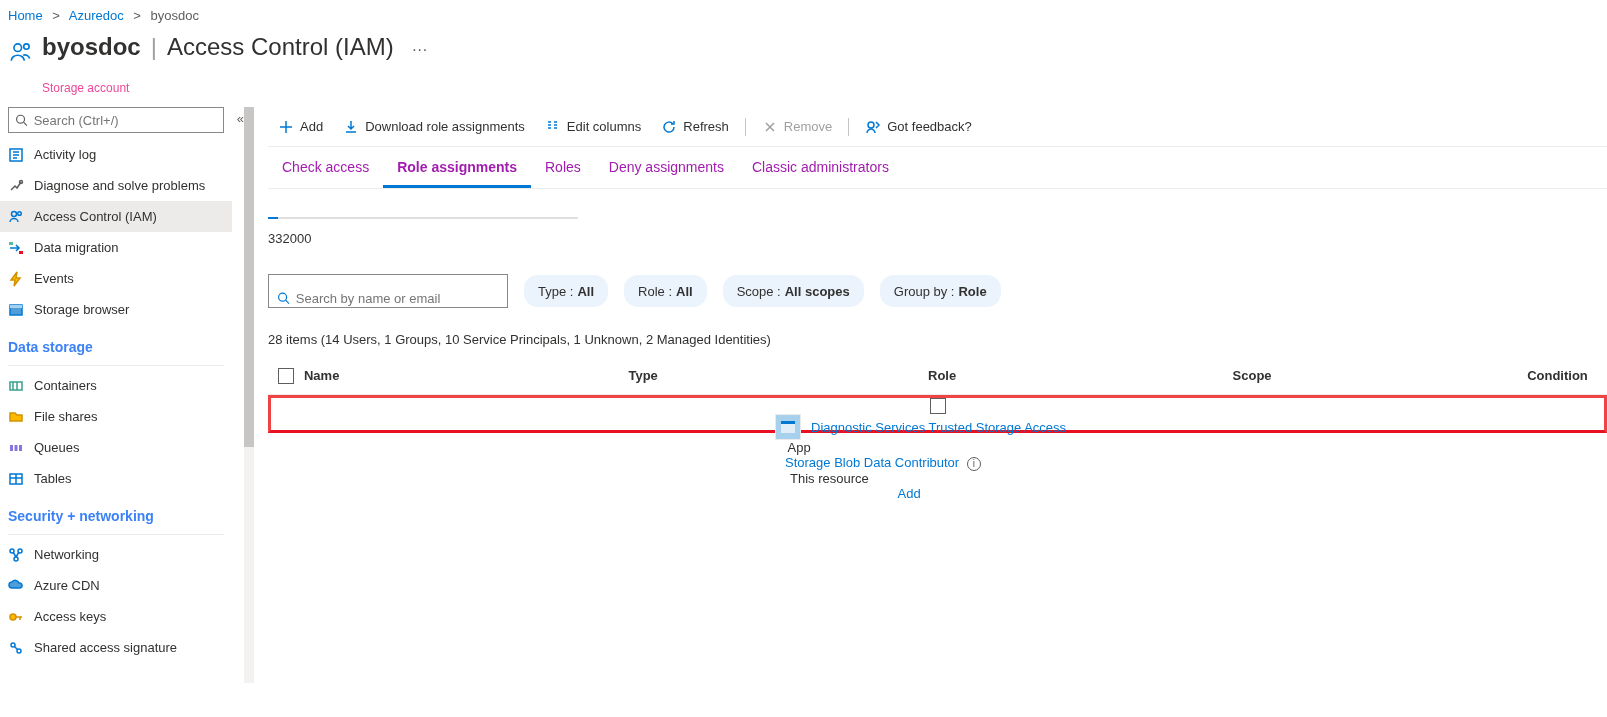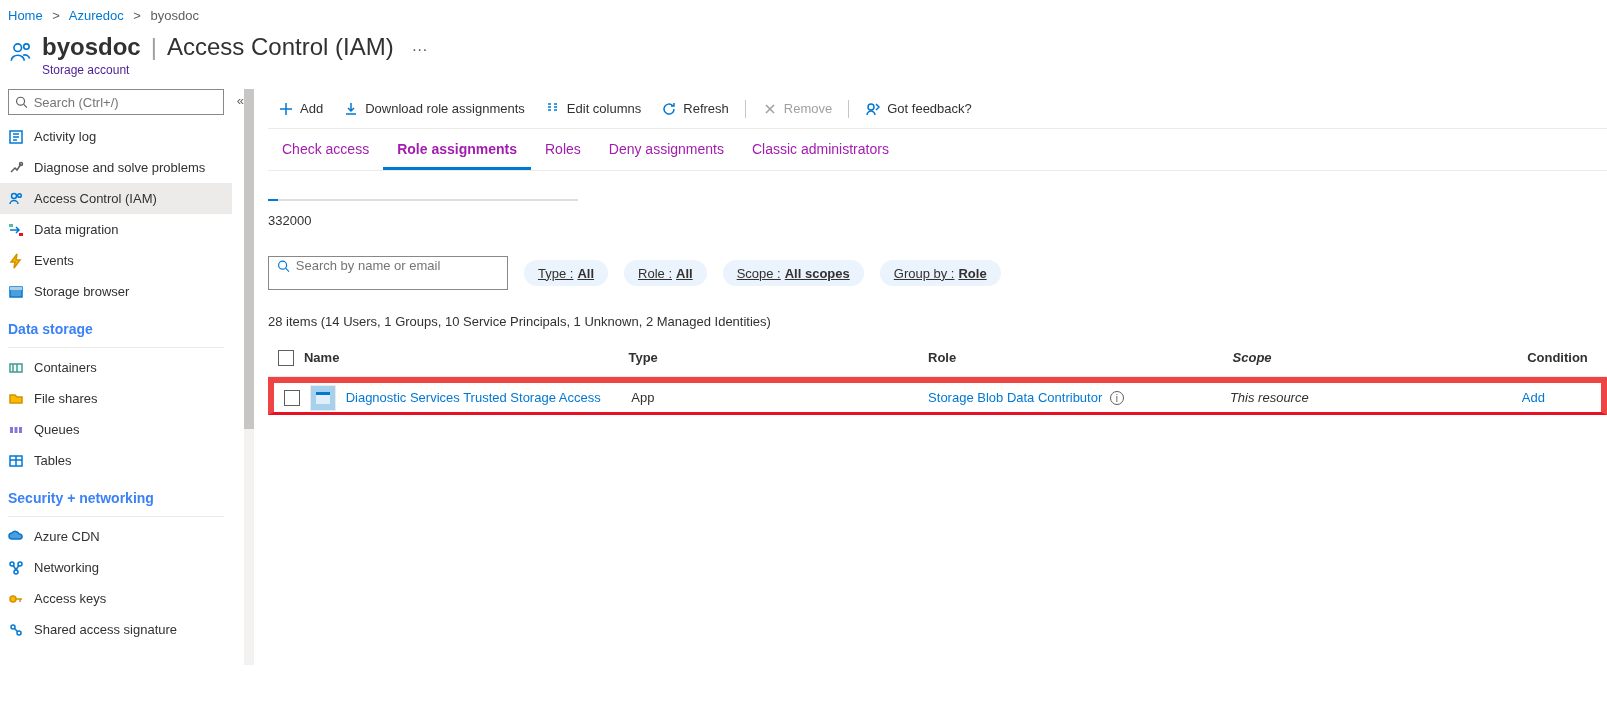--- a/index.html
+++ b/index.html
@@ -12,21 +12,21 @@
 
 .header { display: flex; align-items: flex-start; padding: 6px 8px 12px 8px; }
 .header-icon { color: #0078d4; margin-right: 8px; margin-top: 6px; }
 .header-icon svg { width: 26px; height: 26px; }
 .header-title-wrap { display: flex; flex-direction: column; }
 .header-title-row { display: flex; align-items: baseline; }
 .h-main { font-size: 24px; font-weight: 600; color: #323130; }
 .h-sep { font-size: 24px; color: #a19f9d; margin: 0 10px; font-weight: 300; }
 .h-sub { font-size: 24px; font-weight: 400; color: #323130; }
 .h-more { margin-left: 18px; color: #605e5c; font-size: 16px; cursor: pointer; }
-.h-type { font-size: 12px; color: #4c1d95; margin-top: 2px; }
+.h-type { font-size: 12px; color: #ec4899; margin-top: 20px; }
 
 .layout { display: flex; }
 .sidebar { width: 232px; flex: 0 0 232px; padding: 0 0 20px 0; position: relative; }
 .sidebar-search { margin: 0 8px 6px 8px; display: flex; align-items: center; border: 1px solid #8a8886; height: 26px; padding: 0 6px; }
 .sidebar-search svg { width: 14px; height: 14px; color: #605e5c; }
 .sidebar-search input { border: none; outline: none; font-size: 13px; margin-left: 6px; width: 100%; color: #323130; }
 
 .collapse-chev { position: absolute; top: 4px; right: -12px; color: #605e5c; font-size: 13px; cursor: pointer; }
 
 .nav-item { display: flex; align-items: center; height: 31px; padding: 0 8px; cursor: pointer; font-size: 13px; }
@@ -54,45 +54,45 @@
 
 .content { padding: 18px 0 0 0; }
 .count-row { display: flex; align-items: center; font-size: 13.5px; font-weight: 600; }
 .count-row .info-icon { margin-left: 6px; color: #605e5c; }
 .prog-wrap { margin-top: 10px; width: 310px; }
 .prog-bar { height: 2px; background: #e1dfdd; position: relative; }
 .prog-fill { width: 10px; height: 2px; background: #0078d4; position: absolute; left: 0; top: 0; }
 .prog-labels { display: flex; justify-content: flex-start; margin-top: 12px; font-size: 13px; color: #323130; }
 
 .filter-row { display: flex; align-items: center; margin-top: 28px; gap: 16px; }
-.search-box { display: flex; align-items: flex-end; border: 1px solid #8a8886; height: 30px; width: 240px; padding: 16px 8px; }
+.search-box { display: flex; align-items: flex-start; border: 1px solid #8a8886; height: 30px; width: 240px; padding: 16px 8px; }
 .search-box svg { width: 14px; height: 14px; color: #0078d4; }
 .search-box input { border: none; outline: none; margin-left: 6px; font-size: 13px; width: 100%; }
 
-.pill { background: #ebf3fc; border-radius: 14px; height: 26px; display: inline-flex; align-items: center; padding: 0 14px; font-size: 13px; cursor: pointer; white-space: nowrap; text-decoration: underline; }
+.pill { background: #ebf3fc; border-radius: 14px; height: 32px; display: inline-flex; align-items: center; padding: 0 14px; font-size: 13px; cursor: pointer; white-space: nowrap; }
 .pill b { font-weight: 600; margin-left: 4px; }
 
 .summary { margin-top: 24px; font-size: 13px; color: #323130; }
 
 .table { margin-top: 10px; }
 .thead, .trow { display: flex; align-items: center; border-bottom: 1px solid #edebe9; height: 38px; font-size: 13px; }
 .thead { font-weight: 600; }
 .col-check { width: 36px; display: flex; justify-content: center; }
 .col-name { width: 325px; display: flex; align-items: center; text-align: right; }
 .col-type { width: 300px; }
 .col-role { width: 305px; }
-.col-scope { width: 295px; font-style: italic; }
+.col-scope { width: 295px; }
 .col-cond { width: 80px; }
 .checkbox { width: 16px; height: 16px; border: 1px solid #605e5c; background: #fff; cursor: pointer; }
 .app-icon { width: 26px; height: 26px; background: #a6d0ec; border: 1px solid #eaeaea; margin-right: 10px; display: inline-flex; align-items: center; justify-content: center; }
 .app-icon-inner { width: 14px; height: 12px; background: #e1eef7; border-top: 3px solid #0078d4; }
 .link { color: #0078d4; cursor: pointer; }
 .info-sm { display: inline-flex; width: 14px; height: 14px; border: 1px solid #605e5c; border-radius: 50%; font-size: 10px; align-items: center; justify-content: center; color: #605e5c; margin-left: 4px; vertical-align: middle; }
 
-.highlight-box { border: 6px solid #ef4444; }
+.highlight-box { border: 3px solid #ef4444; flex-direction: column; }
 .trow.highlight-box { border-bottom: 3px solid #e81123; }
 
 svg { fill: none; stroke: currentColor; stroke-width: 1.5; }
 </style>
 </head>
 <body>
 
 <div class="breadcrumb">
   <a>Home</a>
   <span class="sep">&gt;</span>
@@ -225,35 +225,35 @@
           </svg>
         </span>
       <span>Tables</span>
     </div>
 
     <div class="nav-section">Security + networking</div>
     <div class="nav-divider"></div>
     <div class="nav-item">
       <span class="nav-icon">
           <svg viewBox="0 0 16 16">
-            <path d="M4 10a3 3 0 010-6 4 4 0 017 1 2.5 2.5 0 011 5H4z" fill="#4f9ed9" stroke="#0078d4"></path>
-          </svg>
-        </span>
-      <span>Azure CDN</span>
-    </div>
-    <div class="nav-item">
-      <span class="nav-icon">
-          <svg viewBox="0 0 16 16">
             <circle cx="4" cy="4" r="2" stroke="#0078d4"></circle>
             <circle cx="12" cy="4" r="2" stroke="#0078d4"></circle>
             <circle cx="8" cy="12" r="2" stroke="#0078d4"></circle>
             <path d="M5 5l3 5M11 5l-3 5" stroke="#0078d4"></path>
           </svg>
         </span>
       <span>Networking</span>
+    </div>
+    <div class="nav-item">
+      <span class="nav-icon">
+          <svg viewBox="0 0 16 16">
+            <path d="M4 10a3 3 0 010-6 4 4 0 017 1 2.5 2.5 0 011 5H4z" fill="#4f9ed9" stroke="#0078d4"></path>
+          </svg>
+        </span>
+      <span>Azure CDN</span>
     </div>
     <div class="nav-item">
       <span class="nav-icon">
           <svg viewBox="0 0 16 16">
             <circle cx="5" cy="8" r="3" stroke="#d29200" fill="#ffb900"></circle>
             <path d="M8 8h6M12 8v3" stroke="#d29200"></path>
           </svg>
         </span>
       <span>Access keys</span>
     </div>

